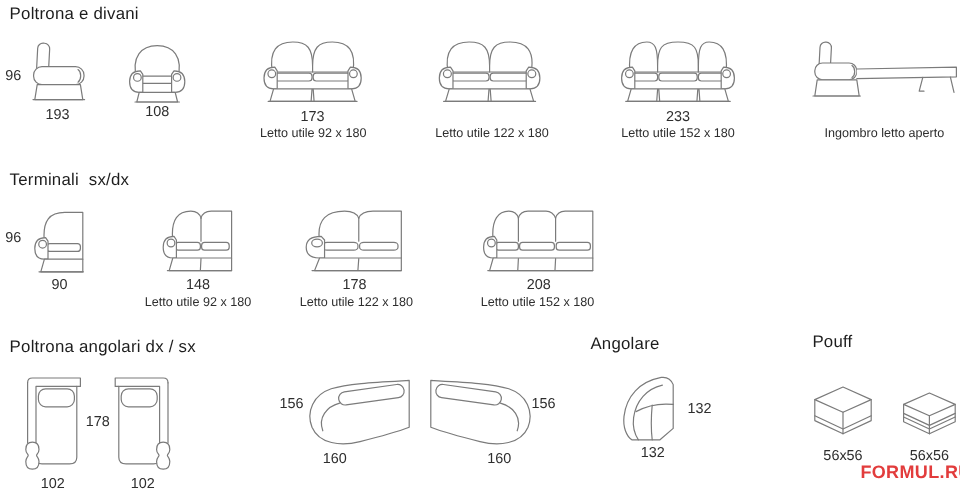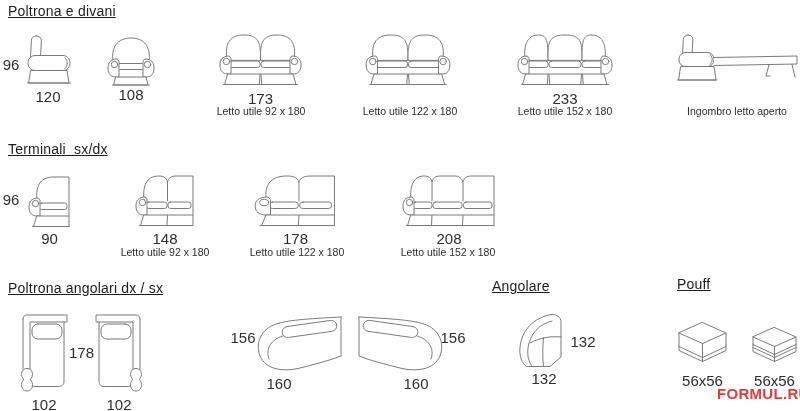--- a/index.html
+++ b/index.html
@@ -2,22 +2,22 @@
 <html><head>
 <meta charset="utf-8">
 <style>
   * { margin:0; padding:0; box-sizing:border-box; }
   html,body { background:#fff; }
   .canvas {
     position:relative; width:800px; height:411px; background:#ffffff;
     font-family:"Liberation Sans", sans-serif; overflow:hidden; color:#2e2e2e;
   }
   .abs { position:absolute; }
-  .title { font-size:14px; color:#1d1d1d; letter-spacing:.2px; white-space:pre;text-decoration:underline; }
-  .num  { font-size:15px; color:#2e2e2e; text-align:center; white-space:nowrap; }
+  .title { font-size:14px; color:#1d1d1d; letter-spacing:.2px; white-space:pre; }
+  .num  { font-size:12px; color:#2e2e2e; text-align:center; white-space:nowrap; }
   .note { font-size:10.5px; color:#2e2e2e; text-align:center; white-space:nowrap; }
   .wm   { font-size:15px; font-weight:bold; color:#e23c3c; letter-spacing:.3px; white-space:nowrap; }
   svg { display:block; overflow:visible; }
   svg * { stroke:#7b7b7b; stroke-width:1; fill:none; stroke-linecap:round;
           stroke-linejoin:round; vector-effect:non-scaling-stroke; }
   svg .w { fill:#ffffff; }
 </style>
 </head>
 <body>
 
@@ -29,21 +29,21 @@
 
   <div class="abs" style="left:22px;top:33px;">
     <svg width="52" height="55" viewBox="0 0 52 55">
       <rect x="9" y="3" width="10" height="25" rx="4.5" transform="rotate(3 14 15)" class="w"></rect>
       <rect x="6" y="22.5" width="42" height="15" rx="7" class="w"></rect>
       <path d="M43,25 C46,27 46,33 43,35.5"></path>
       <path d="M9,37.5 L45,37.5 L47,50 L7,50 Z" class="w"></path>
       <path d="M5.5,50 L48.5,50"></path>
     </svg>
   </div>
-  <div class="abs num" style="left:22px;top:88px;width:52px;">120</div>
+  <div class="abs num" style="left:22px;top:88px;width:52px;">193</div>
 
   <div class="abs" style="left:106px;top:35px;">
     <svg width="50" height="52" viewBox="0 0 50 52">
       <path d="M8,31 C3,12 12,3 25,3 C38,3 47,12 42,31 Z" class="w"></path>
       <rect x="11" y="28.5" width="28" height="6" rx="2.5" class="w"></rect>
       <path d="M11,24 C4,24 2,28 2,33 C2,39 5,42 10,42 L13,42 L13,27 Z" class="w"></path>
       <circle cx="8.5" cy="29.5" r="3.2" class="w"></circle>
       <path d="M39,24 C46,24 48,28 48,33 C48,39 45,42 40,42 L37,42 L37,27 Z" class="w"></path>
       <circle cx="41.5" cy="29.5" r="3.2" class="w"></circle>
       <path d="M10,42 L40,42 L42,50 L8,50 Z" class="w"></path>

